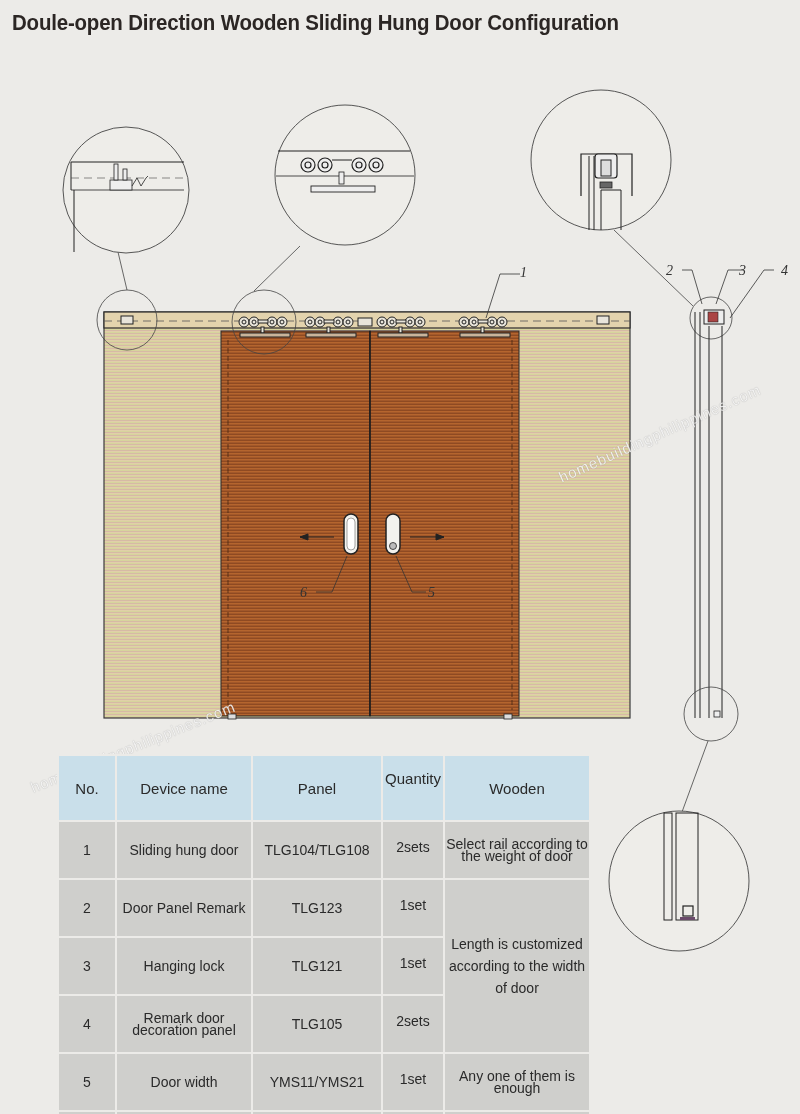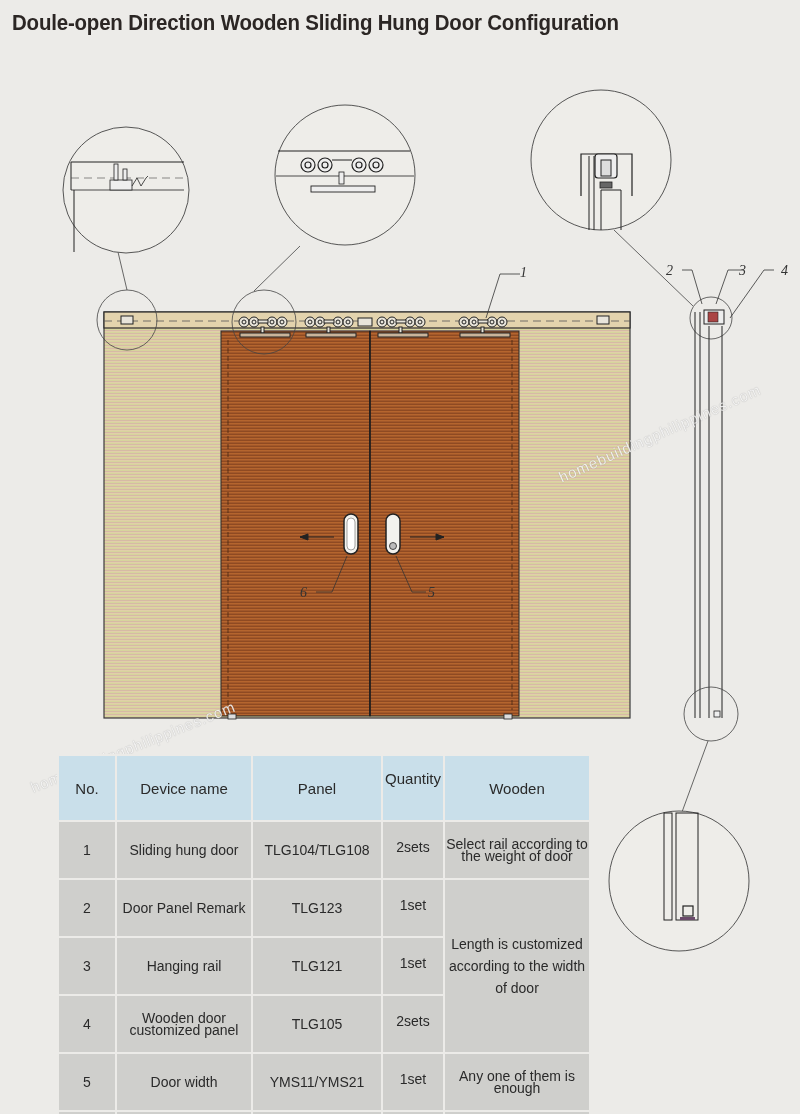--- a/index.html
+++ b/index.html
@@ -256,27 +256,27 @@
     </tr>
     <tr>
       <td>2</td>
       <td>Door Panel Remark</td>
       <td>TLG123</td>
       <td class="qty">1set</td>
       <td class="remark" rowspan="3">Length is customized according to the width of door</td>
     </tr>
     <tr>
       <td>3</td>
-      <td>Hanging rail</td>
+      <td>Hanging lock</td>
       <td>TLG121</td>
       <td class="qty">1set</td>
     </tr>
     <tr>
       <td>4</td>
-      <td class="small">Wooden door customized panel</td>
+      <td class="small">Remark door decoration panel</td>
       <td>TLG105</td>
       <td class="qty">2sets</td>
     </tr>
     <tr>
       <td>5</td>
       <td>Door width</td>
       <td>YMS11/YMS21</td>
       <td class="qty">1set</td>
       <td class="remark-sm">Any one of them is enough</td>
     </tr>

